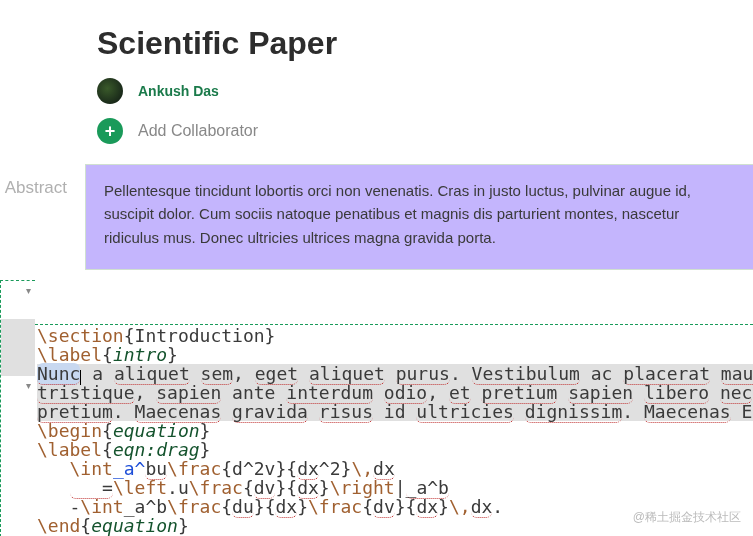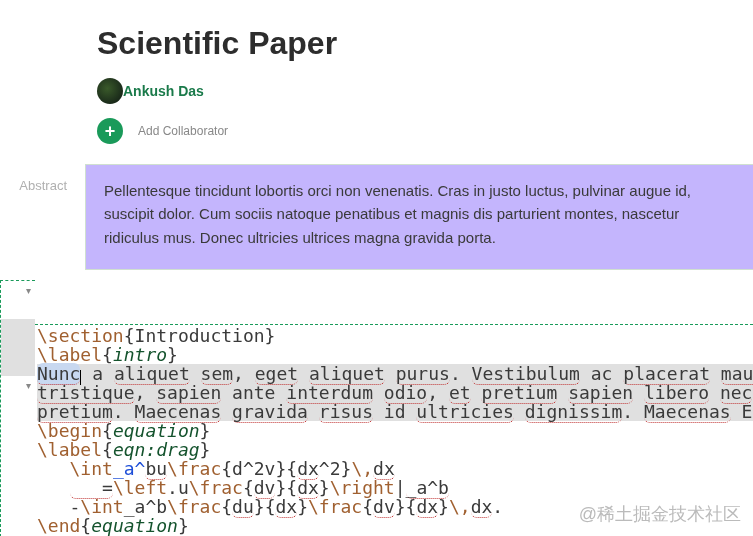--- a/index.html
+++ b/index.html
@@ -16,20 +16,21 @@
   margin-left: 12px;
 }
 .title {
   font-size: 32px;
   font-weight: 700;
   color: #2d2d2d;
 }
 .collab-row {
   display: flex;
   align-items: center;
+  gap: 15px;
   margin-top: 16px;
 }
 .avatar {
   width: 26px;
   height: 26px;
   border-radius: 50%;
   background: radial-gradient(circle at 40% 40%, #3a5a2a, #1a2a1a 70%);
   flex-shrink: 0;
 }
 .owner-name {
@@ -53,32 +54,32 @@
   justify-content: center;
   color: #fff;
   font-size: 18px;
   font-weight: 700;
   cursor: pointer;
   flex-shrink: 0;
   border: none;
 }
 .add-collab-label {
   color: #888;
-  font-size: 12px;
+  font-size: 16px;
 }
 .content-area {
   display: flex;
 }
 .section-label {
   width: 85px;
   text-align: right;
   padding-right: 18px;
   padding-top: 14px;
   color: #b0b0b0;
-  font-size: 13px;
+  font-size: 17px;
 }
 .section-label.nopad {
   padding-top: 6px;
 }
 .abstract-box {
   flex: 1;
   background: #c4b5fd;
   border: 1px solid #d0e0d0;
   border-right: none;
   padding: 14px 18px 20px 18px;
@@ -143,21 +144,21 @@
   background: #000;
   vertical-align: text-bottom;
   position: relative;
   top: 1px;
 }
 .watermark {
   position: absolute;
   right: 12px;
   bottom: 10px;
   color: #bbb;
-  font-size: 18px;
+  font-size: 12px;
 }
 </style>
 </head>
 <body>
 
 <div class="header">
   <h1 class="title">Scientific Paper</h1>
   <div class="collab-row">
     <div class="avatar"></div>
     <span class="owner-name">Ankush Das</span>

